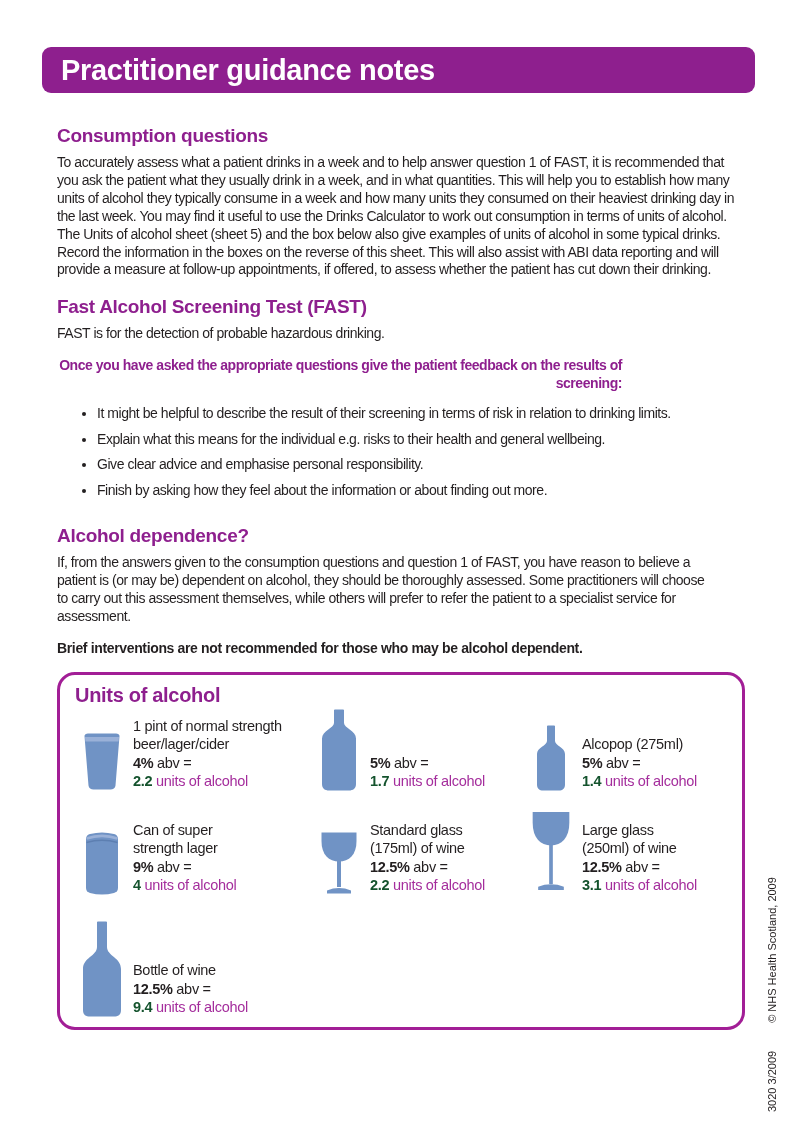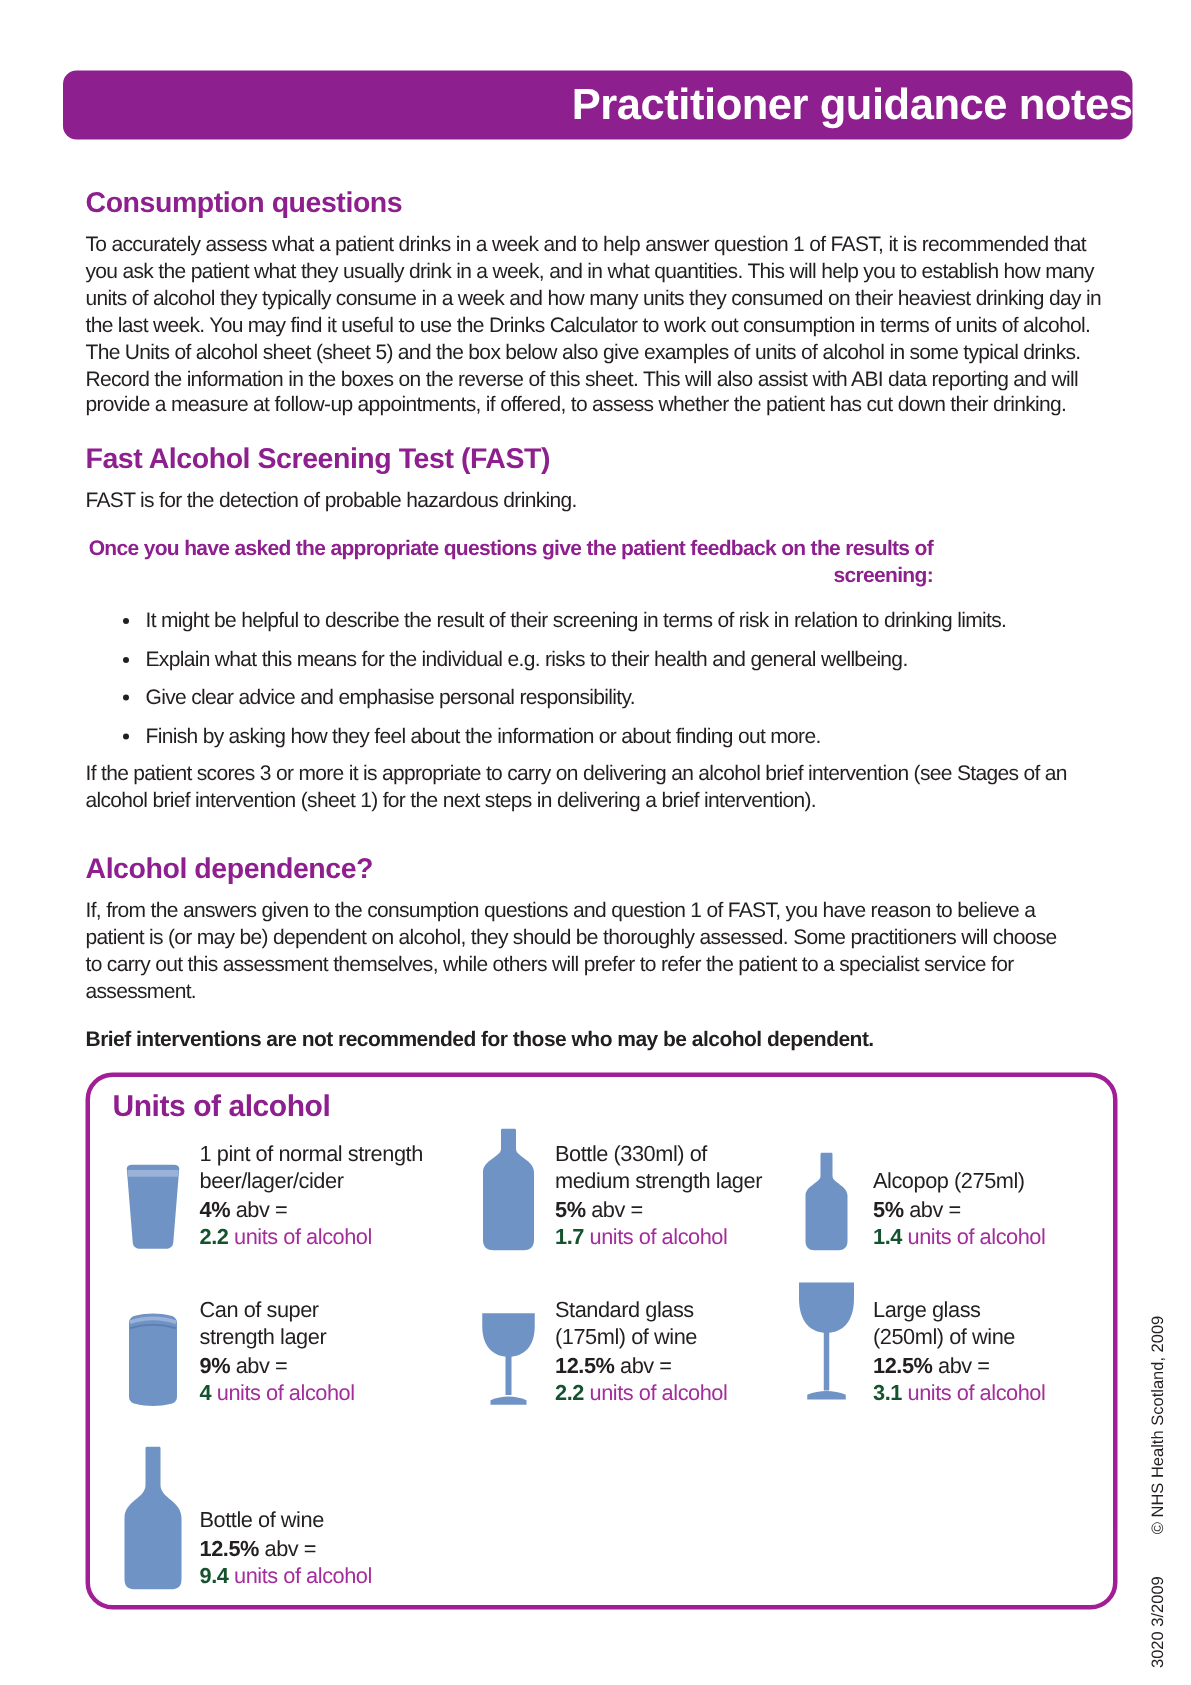--- a/index.html
+++ b/index.html
@@ -15,21 +15,20 @@
 
   
   .banner {
     margin: 47px 39px 0 42px;
     height: 46px;
     background: #8e1f8e;
     border-radius: 9px;
     display: flex;
     align-items: center;
     padding-left: 19px;
-    justify-content: flex-end;
   }
   .banner h1 {
     margin: 0;
     color: #ffffff;
     font-size: 29px;
     font-weight: bold;
     letter-spacing: -0.3px;
   }
 
   .content { padding: 0 49px 0 57px; }
@@ -134,21 +133,20 @@
   <p class="p-fast-intro">FAST is for the detection of probable hazardous drinking.</p>
   <p class="p-feedback">Once you have asked the appropriate questions give the patient feedback on the results of screening:</p>
 
   <ul class="bullets">
     <li>It might be helpful to describe the result of their screening in terms of risk in relation to drinking limits.</li>
     <li>Explain what this means for the individual e.g. risks to their health and general wellbeing.</li>
     <li>Give clear advice and emphasise personal responsibility.</li>
     <li>Finish by asking how they feel about the information or about finding out more.</li>
   </ul>
 
-  <p class="p-scores">If the patient scores 3 or more it is appropriate to carry on delivering an alcohol brief intervention (see Stages of an alcohol brief intervention (sheet 1) for the next steps in delivering a brief intervention).</p>
 
   <h2 class="section-h h-dependence">Alcohol dependence?</h2>
   <p class="p-dependence">If, from the answers given to the consumption questions and question 1 of FAST, you have reason to believe a patient is (or may be) dependent on alcohol, they should be thoroughly assessed. Some practitioners will choose to carry out this assessment themselves, while others will prefer to refer the patient to a specialist service for assessment.</p>
   <p class="p-warning">Brief interventions are not recommended for those who may be alcohol dependent.</p>
 
   <div class="ubox">
     <h3 class="ubox-title">Units of alcohol</h3>
     <div class="ubox-grid">
 
       <div class="item">
@@ -165,21 +163,20 @@
         </span>
       </div>
 
       <div class="item">
         <span class="ic">
           <svg width="36" height="82" viewBox="0 0 36 82">
             <path d="M13 1.5 C13 0.8 13.6 0.5 14 0.5 L22 0.5 C22.4 0.5 23 0.8 23 1.5 L23 14 C23 19 35 21.5 35 29.5 L35 75 C35 79.5 32 81.5 28 81.5 L8 81.5 C4 81.5 1 79.5 1 75 L1 29.5 C1 21.5 13 19 13 14 Z" fill="#7093c5"></path>
           </svg>
         </span>
         <span class="itxt">
-          <span class="name" style="width:152px">Bottle (330ml) of medium strength lager</span>
           <span class="abv-line"><b>5%</b> <span>abv =</span></span><br>
           <span class="units-line"><b>1.7</b> <span>units of alcohol</span></span>
         </span>
       </div>
 
 
       <div class="item">
         <span class="ic">
           <svg width="30" height="66" viewBox="0 0 30 66">
             <path d="M11 1.5 C11 0.8 11.6 0.5 12 0.5 L18 0.5 C18.4 0.5 19 0.8 19 1.5 L19 16 C19 20.5 29 22.5 29 29 L29 59.5 C29 63.5 26.5 65.5 23 65.5 L7 65.5 C3.5 65.5 1 63.5 1 59.5 L1 29 C1 22.5 11 20.5 11 16 Z" fill="#7093c5"></path>

